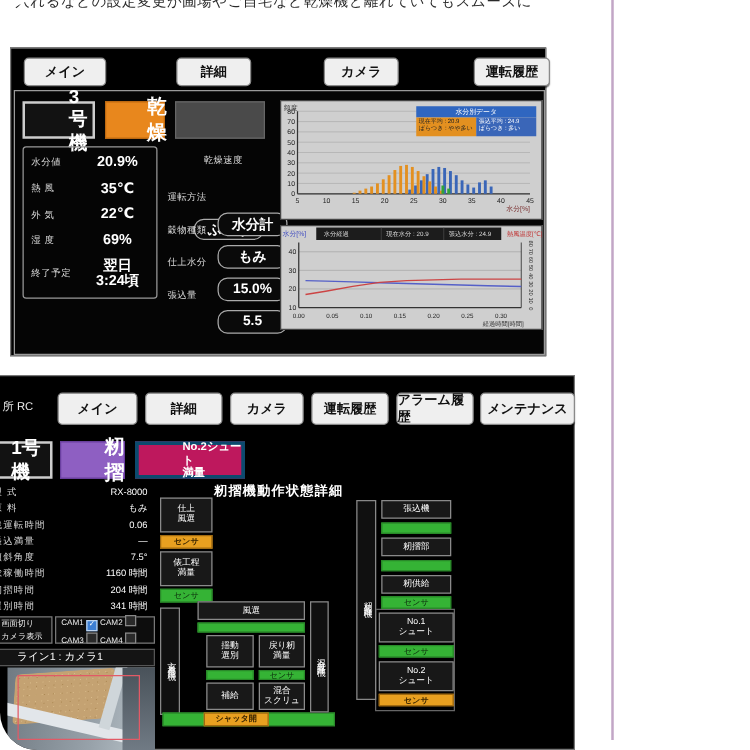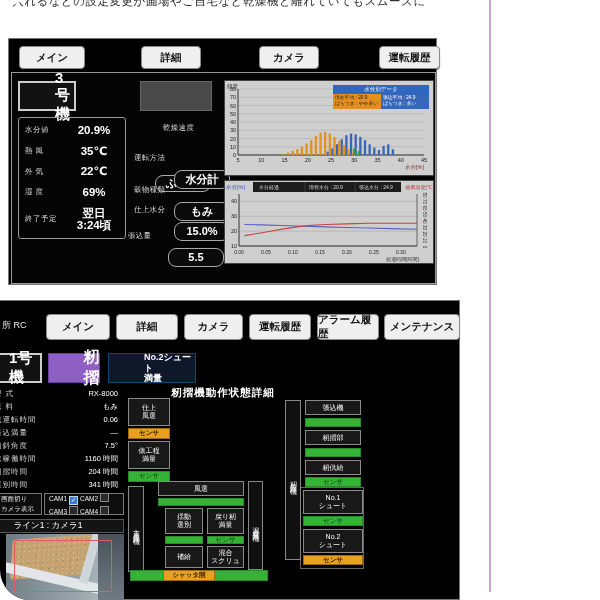--- a/index.html
+++ b/index.html
@@ -72,20 +72,21 @@
 
   <div class="panel" id="dryer-panel" style="left:8px;top:38px;width:429px;height:247px;">
     <div id="dryer-nav">
         <div class="btn" style="left: 10px; top: 7px; width: 64px;">メイン</div>
         <div class="btn" style="left: 132px; top: 7px; width: 58px;">詳細</div>
         <div class="btn" style="left: 250px; top: 7px; width: 58px;">カメラ</div>
         <div class="btn" style="left: 370px; top: 7px; width: 59px;">運転履歴</div>
       </div>
     <div id="dryer-inner">
       <div class="unitbox" style="left:6px;top:8px;width:58px;height:30px;border:2px solid #ccc;background:#121212;font-size:15px;">3号機</div>
+      <div class="unitbox" style="left:72px;top:8px;width:48px;height:30px;background:#e8871d;font-size:16px;border:1px solid #c06a10;">乾燥</div>
       <div class="unitbox" style="left:128px;top:8px;width:72px;height:30px;background:#4a4a4a;border:1px solid #666;"></div>
 
       <div id="dryer-stats">
           <div class="stat-row">
             <span class="stat-label">水分値</span>
             <span class="stat-value">20.9%</span>
           </div>
           <div class="stat-row">
             <span class="stat-label">熱 風</span>
             <span class="stat-value">35℃</span>
@@ -106,29 +107,29 @@
         </div>
       <div id="dryer-settings">
           <div class="set-row" style="left: 122px; top: 50px; width: 98px; flex-direction: column;">
             <span class="set-label">乾燥速度</span>
             <div class="set-pill">ふつう</div>
           </div>
           <div class="set-row" style="left: 122px; top: 76px; width: 98px;">
             <span class="set-label">運転方法</span>
             <div class="set-pill">水分計</div>
           </div>
-          <div class="set-row" style="left: 122px; top: 108px; width: 98px;">
+          <div class="set-row" style="left: 122px; top: 102px; width: 98px;">
             <span class="set-label">穀物種類</span>
             <div class="set-pill">もみ</div>
           </div>
           <div class="set-row" style="left: 122px; top: 128px; width: 98px;">
             <span class="set-label">仕上水分</span>
             <div class="set-pill">15.0%</div>
           </div>
-          <div class="set-row" style="left: 116px; top: 154px; width: 98px;">
+          <div class="set-row" style="left: 122px; top: 154px; width: 98px;">
             <span class="set-label">張込量</span>
             <div class="set-pill">5.5</div>
           </div>
         </div>
 
       <div class="chart-card" style="left:212px;top:7px;width:210px;height:96px;">
         <svg id="hist-svg" width="210" height="96">
             <line x1="13" y1="74" x2="199" y2="74" stroke="#a8a8a8" stroke-width="0.5"></line>
             <text x="11" y="76" font-size="5.5" fill="#222" text-anchor="end">0</text>
             <line x1="13" y1="65.75" x2="199" y2="65.75" stroke="#a8a8a8" stroke-width="0.5"></line>
@@ -260,21 +261,21 @@
         <div class="btn" style="left: 46px; top: 13px; width: 62px; height: 24px;">メイン</div>
         <div class="btn" style="left: 116px; top: 13px; width: 60px; height: 24px;">詳細</div>
         <div class="btn" style="left: 184px; top: 13px; width: 57px; height: 24px;">カメラ</div>
         <div class="btn" style="left: 249px; top: 13px; width: 60px; height: 24px;">運転履歴</div>
         <div class="btn" style="left: 317px; top: 13px; width: 60px; height: 24px;">アラーム履歴</div>
         <div class="btn" style="left: 384px; top: 13px; width: 74px; height: 24px;">メンテナンス</div>
       </div>
 
     <div class="unitbox" style="left:-28px;top:52px;width:70px;height:30px;border:2px solid #ccc;background:#121212;font-size:15px;">1号機</div>
     <div class="unitbox" style="left:48px;top:52px;width:52px;height:30px;background:#8e5fc2;font-size:16px;border:1px solid #6a3fa0;">籾摺</div>
-    <div class="unitbox" style="left:108px;top:52px;width:88px;height:30px;background:#0f172a;font-size:9px;font-weight:bold;color:#fff;white-space:pre-line;line-height:1.2;border:1px solid #0c4a6e;">No.2シュート
+    <div class="unitbox" style="left:108px;top:52px;width:88px;height:30px;background:#be185d;font-size:9px;font-weight:bold;color:#fff;white-space:pre-line;line-height:1.2;border:3px solid #0c4a6e;">No.2シュート
 満量</div>
 
     <div id="info-list" style="position:absolute;left:-8px;top:86px;width:132px;">
         <div class="info-row">
           <span class="info-label">型 式</span>
           <span class="info-value">RX-8000</span>
         </div>
         <div class="info-row">
           <span class="info-label">原 料</span>
           <span class="info-value">もみ</span>

